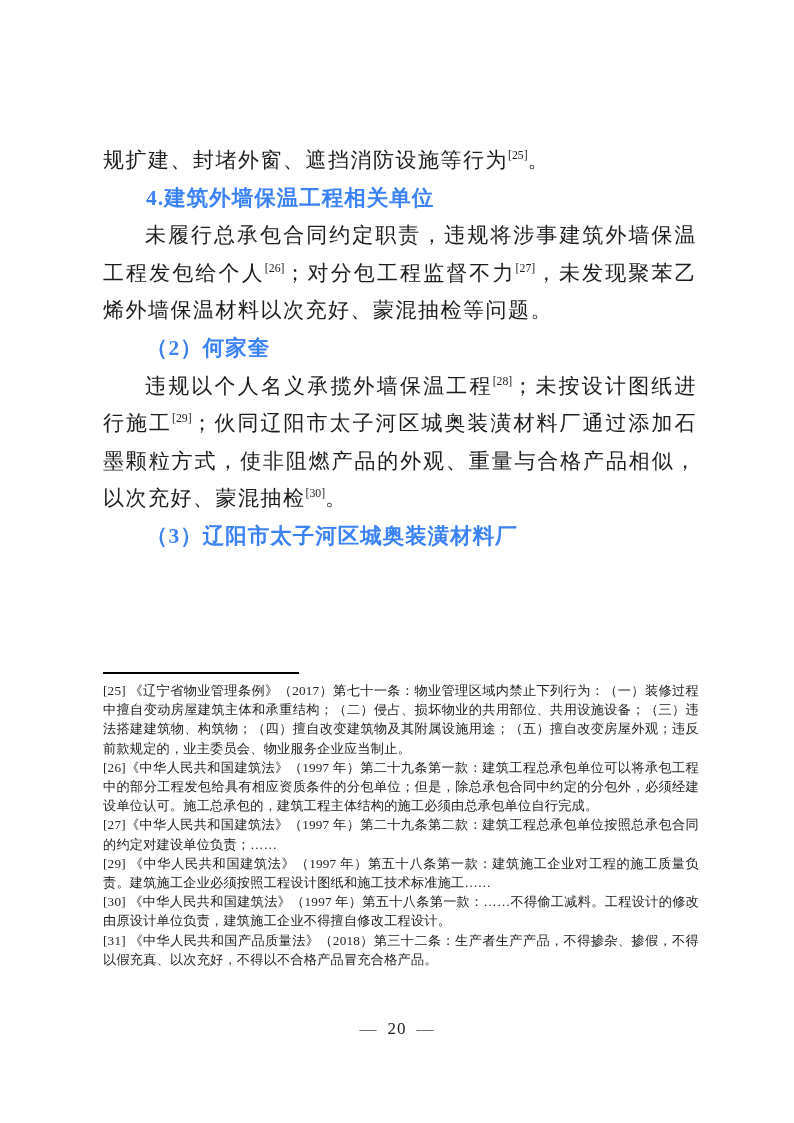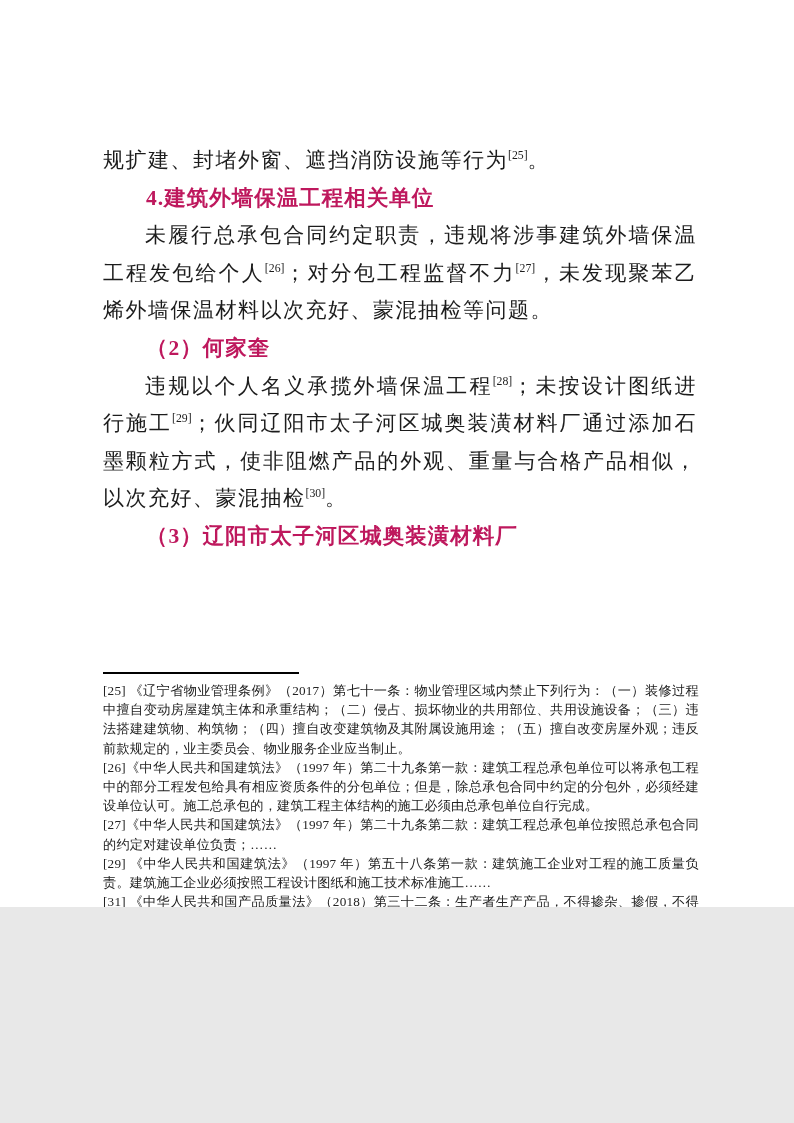--- a/index.html
+++ b/index.html
@@ -1,19 +1,19 @@
 <!DOCTYPE html>
 <html><head>
 <meta charset="utf-8">
 <style>
   html, body { margin: 0; padding: 0; background: #e8e8e8; }
   .page {
     position: relative;
     width: 794px;
-    height: 907px;
+    height: 1123px;
     margin: 0 auto;
     background: #ffffff;
     font-family: "Liberation Serif", "DejaVu Serif", serif;
     color: #1c1c1c;
     overflow: hidden;
   }
   .body-text {
     position: absolute;
     left: 103px;
     top: 142px;
@@ -25,21 +25,21 @@
   }
   .body-text p { margin: 0; text-indent: 2em; }
   .body-text p.no-indent { text-indent: 0; }
   .h-main, .h-sub {
     margin: 0;
     font-size: 21.5px;
     line-height: 37.6px;
     font-weight: bold;
     text-indent: 2em;
     letter-spacing: 1px;
-    color: #be185d;
+    color: #3b82f6;
   }
   sup {
     font-size: 0.56em;
     letter-spacing: 0;
     line-height: 0;
     vertical-align: super;
   }
   .footnotes {
     position: absolute;
     left: 103px;
@@ -94,18 +94,22 @@
 
     <p><span class="fn-label">[25]</span><span> 《辽宁省物业管理条例》（2017）第七十一条：物业管理区域内禁止下列行为：（一）装修过程中擅自变动房屋建筑主体和承重结构；（二）侵占、损坏物业的共用部位、共用设施设备；（三）违法搭建建筑物、构筑物；（四）擅自改变建筑物及其附属设施用途；（五）擅自改变房屋外观；违反前款规定的，业主委员会、物业服务企业应当制止。</span></p>
 
     <p><span class="fn-label">[26]</span><span>《中华人民共和国建筑法》（1997 年）第二十九条第一款：建筑工程总承包单位可以将承包工程中的部分工程发包给具有相应资质条件的分包单位；但是，除总承包合同中约定的分包外，必须经建设单位认可。施工总承包的，建筑工程主体结构的施工必须由总承包单位自行完成。</span></p>
 
     <p><span class="fn-label">[27]</span><span>《中华人民共和国建筑法》（1997 年）第二十九条第二款：建筑工程总承包单位按照总承包合同的约定对建设单位负责；……</span></p>
 
 
     <p><span class="fn-label">[29]</span><span> 《中华人民共和国建筑法》（1997 年）第五十八条第一款：建筑施工企业对工程的施工质量负责。建筑施工企业必须按照工程设计图纸和施工技术标准施工……</span></p>
 
+    <p><span class="fn-label">[30]</span><span> 《中华人民共和国建筑法》（1997 年）第五十八条第一款：……不得偷工减料。工程设计的修改由原设计单位负责，建筑施工企业不得擅自修改工程设计。</span></p>
 
     <p><span class="fn-label">[31]</span><span> 《中华人民共和国产品质量法》（2018）第三十二条：生产者生产产品，不得掺杂、掺假，不得以假充真、以次充好，不得以不合格产品冒充合格产品。</span></p>
   </footer>
 
+  <div class="page-number">
+    <span class="dash">—</span><span class="num">20</span><span class="dash">—</span>
+  </div>
 
 </div>
 
 </body></html>

